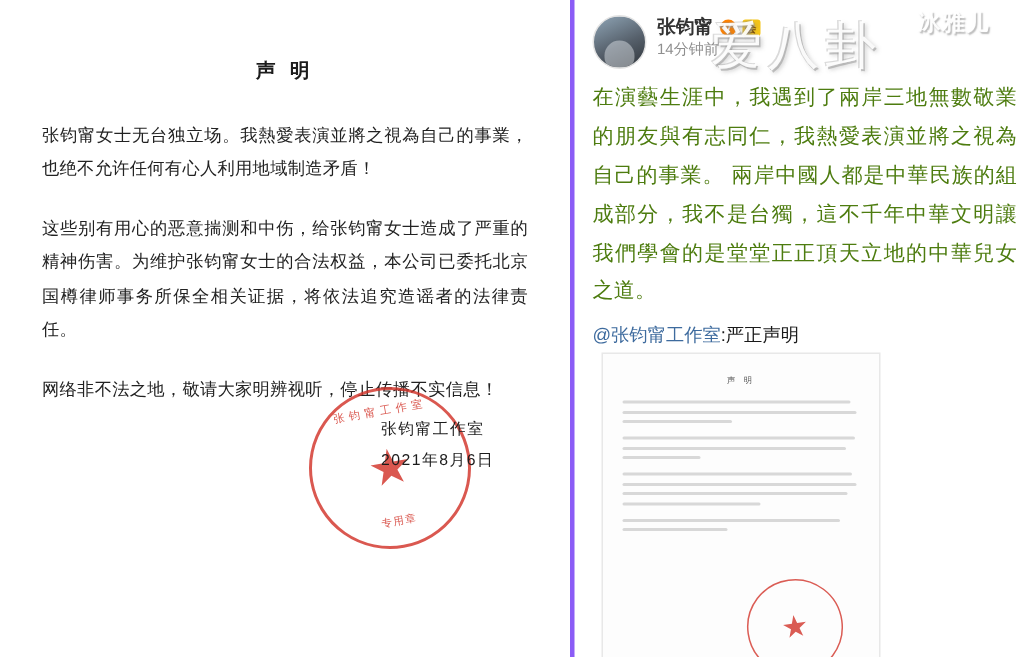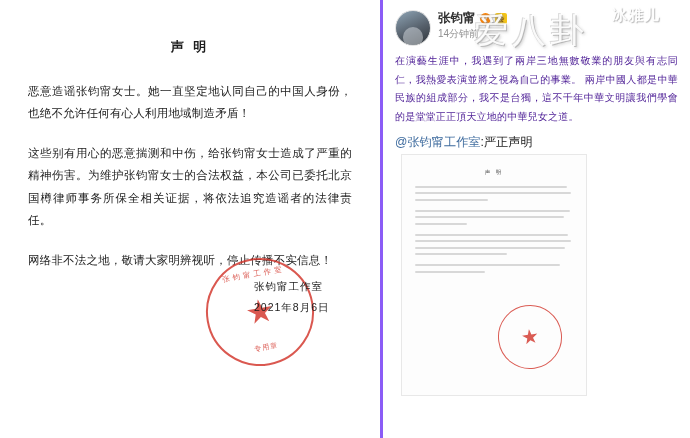--- a/index.html
+++ b/index.html
@@ -186,23 +186,23 @@
     font-size: 7.5px;
     line-height: 11px;
     text-align: center;
     font-weight: bold;
   }
   .post-time {
     font-size: 10px;
     color: #8f8f8f;
   }
   .post-body {
-    font-size: 10px;
+    font-size: 14px;
     line-height: 1.85;
-    color: #4c1d95;
+    color: #4d7c0f;
     text-align: justify;
     margin: 4px 0 6px 0;
     letter-spacing: 0.2px;
   }
   .post-mention {
     font-size: 12.2px;
     line-height: 1.8;
     color: #1a1a1a;
     margin: 0 0 0 0;
   }
@@ -288,21 +288,21 @@
   }
 </style>
 </head>
 <body>
 
 <div class="screen">
 
   <div class="left-panel">
     <div class="doc-title">声 明</div>
 
-    <p class="doc-para">恶意造谣张钧甯女士。她一直坚定地认同自己的中国人身份，也绝不允许任何有心人利用地域制造矛盾！</p>
+    <p class="doc-para">张钧甯女士无台独立场。我熱愛表演並將之視為自己的事業，也绝不允许任何有心人利用地域制造矛盾！</p>
     <p class="doc-para">这些别有用心的恶意揣测和中伤，给张钧甯女士造成了严重的精神伤害。为维护张钧甯女士的合法权益，本公司已委托北京国樽律师事务所保全相关证据，将依法追究造谣者的法律责任。</p>
     <p class="doc-para">网络非不法之地，敬请大家明辨视听，停止传播不实信息！</p>
 
     <div class="seal">
       <div class="seal-text">
         <span class="seal-arc">张钧甯工作室</span>
         <span class="seal-bottom">专用章</span>
       </div>
     </div>
 

